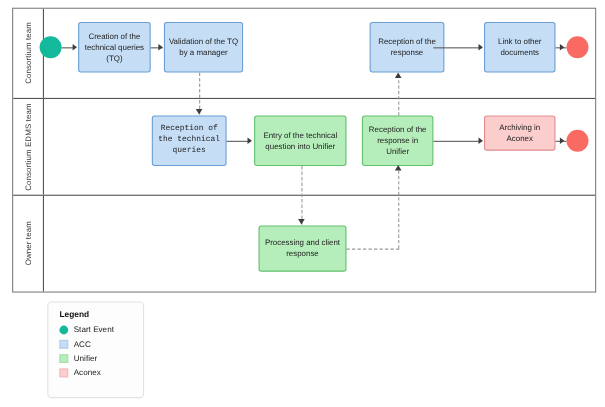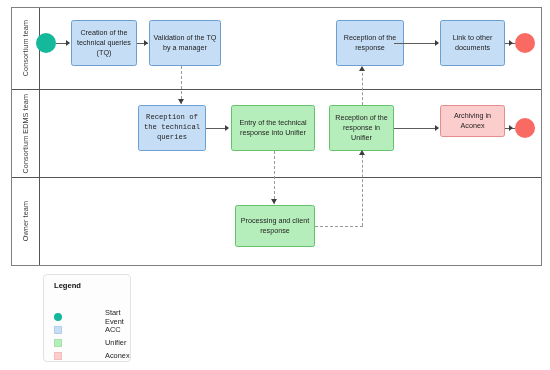--- a/index.html
+++ b/index.html
@@ -102,34 +102,34 @@
     left: 43px; top: 274px;
     width: 88px; height: 88px;
     background: #fdfdfd;
     border: 1px solid #e2e2e2;
     border-radius: 4px;
     box-sizing: border-box;
     padding: 6px 0 0 10px;
   }
   .legend-title {
     font-size: 7.6px; font-weight: bold; color: #111;
-    margin-bottom: 20px;
+    margin-bottom: 3px;
   }
   .legend-row {
     display: flex; align-items: center;
     height: 13px;
   }
   .swatch { width: 8px; height: 8px; margin-right: 5px; flex: 0 0 auto; box-sizing: border-box; }
   .sw-circle { border-radius: 50%; }
   .sw-start  { background: #14b89a; }
   .sw-acc    { background: #c5ddf5; border: 1px solid #b2cfec; }
   .sw-unif   { background: #b6eebb; border: 1px solid #a7e2ac; }
   .sw-acx    { background: #fbcdcd; border: 1px solid #f4bcbc; }
   .sw-end    { background: #f86a62; }
-  .legend-label { font-size: 7.4px; color: #222; margin-left: 38px; }
+  .legend-label { font-size: 7.4px; color: #222; }
 </style>
 </head>
 <body>
 
 <div id="root">
 
   <div class="pool">
 
     <div class="lane" style="top:0px; height:81px;">
       <div class="lane-header">
@@ -176,21 +176,21 @@
   <div class="event event-end" style="left:515px; top:33px; width:20px; height:20px;"></div>
 
   <div class="conn v-dash" style="left:181px; top:66px; height:38px;"></div>
   <div class="arrow-d" style="left:178px; top:99px;"></div>
 
   <div class="task task-acc" style="left:138px; top:105px; width:68px; height:46px;font-family:Liberation Mono, monospace;">Reception of the technical queries</div>
 
   <div class="conn h-solid" style="left:206px; top:128px; width:22px;"></div>
   <div class="arrow-r" style="left:225px; top:125px;"></div>
 
-  <div class="task task-unifier" style="left:231px; top:105px; width:84px; height:46px;">Entry of the technical response into Unifier</div>
+  <div class="task task-unifier" style="left:231px; top:105px; width:84px; height:46px;">Entry of the technical question into Unifier</div>
 
   <div class="task task-unifier" style="left:329px; top:105px; width:65px; height:46px;">Reception of the response in Unifier</div>
 
   <div class="conn h-solid" style="left:394px; top:128px; width:44px;"></div>
   <div class="arrow-r" style="left:435px; top:125px;"></div>
 
   <div class="task task-aconex" style="left:440px; top:105px; width:65px; height:32px;">Archiving in Aconex</div>
 
   <div class="conn h-solid" style="left:505px; top:128px; width:10px;"></div>
   <div class="arrow-r" style="left:509px; top:125px;"></div>

